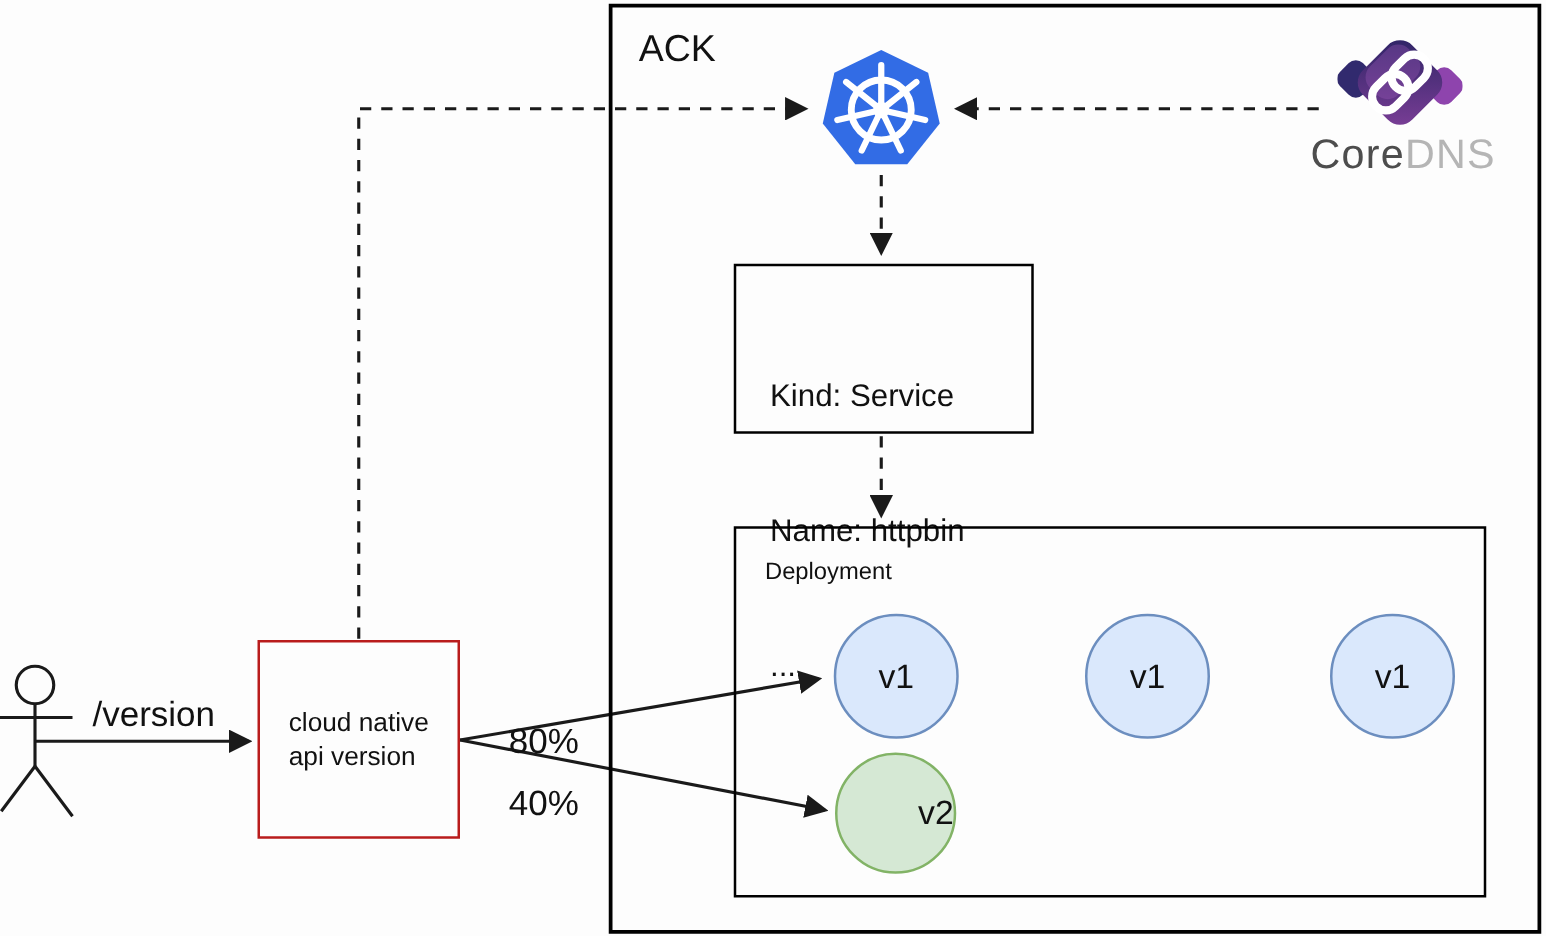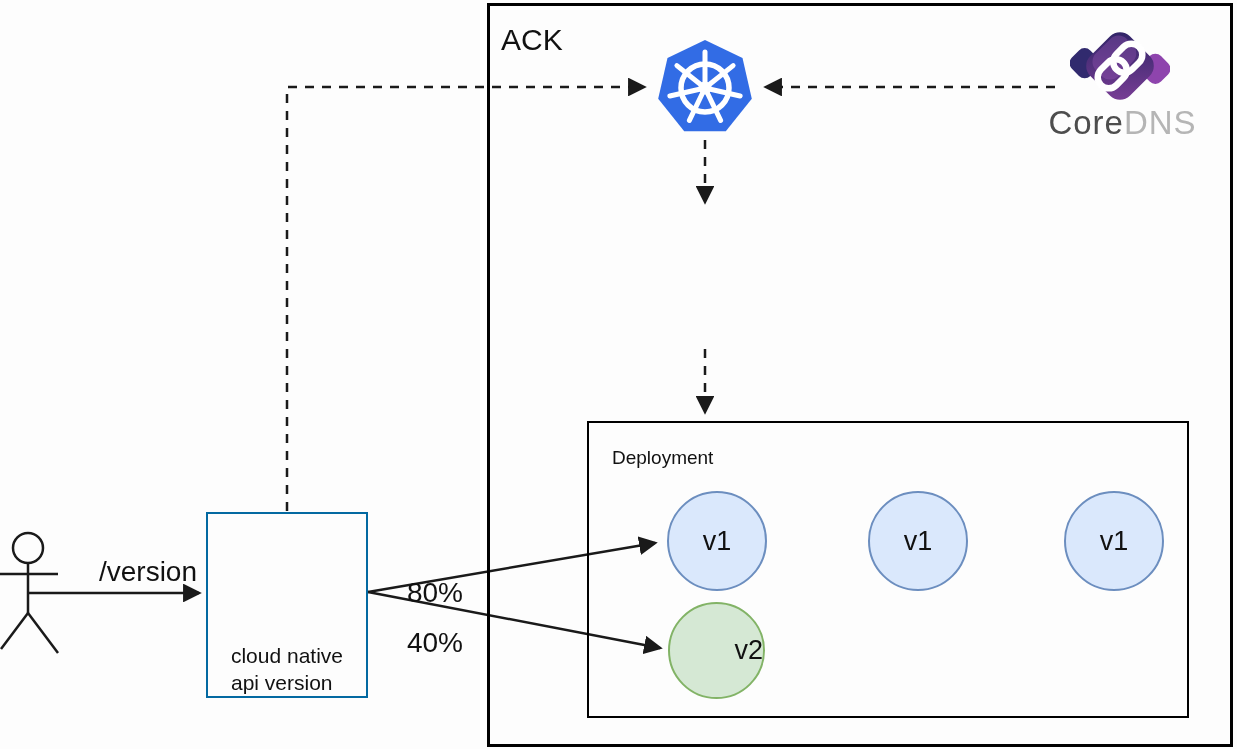--- a/index.html
+++ b/index.html
@@ -3,34 +3,34 @@
 <meta charset="utf-8">
 <style>
   html,body{margin:0;padding:0;background:#fff;}
   .canvas{
     position:relative;width:1237px;height:749px;background:#fdfdfd;overflow:hidden;
     font-family:"Liberation Sans", sans-serif;color:#111;
   }
   .lines{position:absolute;left:0;top:0;pointer-events:none;}
   .box{position:absolute;background:transparent;box-sizing:border-box;}
   .ack-box{left:487px;top:3px;width:746px;height:744px;border:3px solid #000;}
-  .ack-label{position:absolute;left:11px;top:17px;font-size:30px;}
+  .ack-label{position:absolute;left:21px;top:17px;font-size:30px;}
   .service-box{left:587px;top:211px;width:240px;height:136px;border:2px solid #000;background:#fdfdfd;}
   .service-text{position:absolute;left:27px;top:14px;font-size:25px;line-height:36px;white-space:pre;}
   .deploy-box{left:587px;top:421px;width:602px;height:297px;border:2px solid #000;}
   .deploy-label{position:absolute;left:23px;top:24px;font-size:19px;}
-  .gateway-box{left:206px;top:512px;width:162px;height:186px;border:2px solid #0369a1;
-    display:flex;flex-direction:column;align-items:center;justify-content:flex-end;
+  .gateway-box{left:206px;top:512px;width:162px;height:159px;border:2px solid #b91c1c;
+    display:flex;flex-direction:column;align-items:center;justify-content:center;
     font-size:21px;line-height:27px;text-align:left;background:#fdfdfd;}
   .pod{position:absolute;border-radius:50%;display:flex;align-items:center;justify-content:center;
     font-size:27px;box-sizing:border-box;}
   .pod-v1{width:100px;height:100px;background:var(--pod-v1-fill);border:2px solid var(--pod-v1-border);}
   .pod-v2{width:97px;height:97px;background:var(--pod-v2-fill);border:2px solid var(--pod-v2-border);}
   .floating-label{position:absolute;font-size:28px;}
-  .version-label{left:92px;top:556px;width:112px;text-align:center;}
+  .version-label{left:60px;top:556px;width:112px;text-align:right;}
   .pct80{left:402px;top:529px;width:66px;text-align:center;margin-top:48px;}
   .pct20{left:402px;top:627px;width:66px;text-align:center;}
   .k8s-icon{position:absolute;left:655px;top:36px;}
   .k8s-hept{fill:var(--k8s-blue);}
   .k8s-wheel{stroke:#fff;fill:none;}
   .coredns-icon{position:absolute;left:1070px;top:20px;}
   .coredns-label{position:absolute;left:1040px;top:104px;width:165px;text-align:center;
     font-size:33px;font-weight:300;letter-spacing:1px;}
   .coredns-label .dark{color:var(--coredns-dark-text);}
   .coredns-label .light{color:var(--coredns-light-text);}
@@ -106,20 +106,27 @@
       <g fill="none" stroke="#fff" stroke-width="6.5">
         <rect x="39" y="19" width="22" height="32" rx="11"></rect>
         <rect x="39" y="41" width="22" height="32" rx="11"></rect>
       </g>
     </g>
   </svg>
   <div class="coredns-label">
     <span class="dark">Core</span><span class="light">DNS</span>
   </div>
 
+  <div class="box service-box">
+    <div class="service-text">
+      <div>Kind: Service</div>
+      <div>Name: httpbin</div>
+      <div>...</div>
+    </div>
+  </div>
 
   <div class="box deploy-box">
     <span class="deploy-label">Deployment</span>
   </div>
 
   <div class="pod pod-v1" style="left:667px;top:491px;">
     <span>v1</span>
   </div>
   <div class="pod pod-v1" style="left:868px;top:491px;">
     <span>v1</span>

